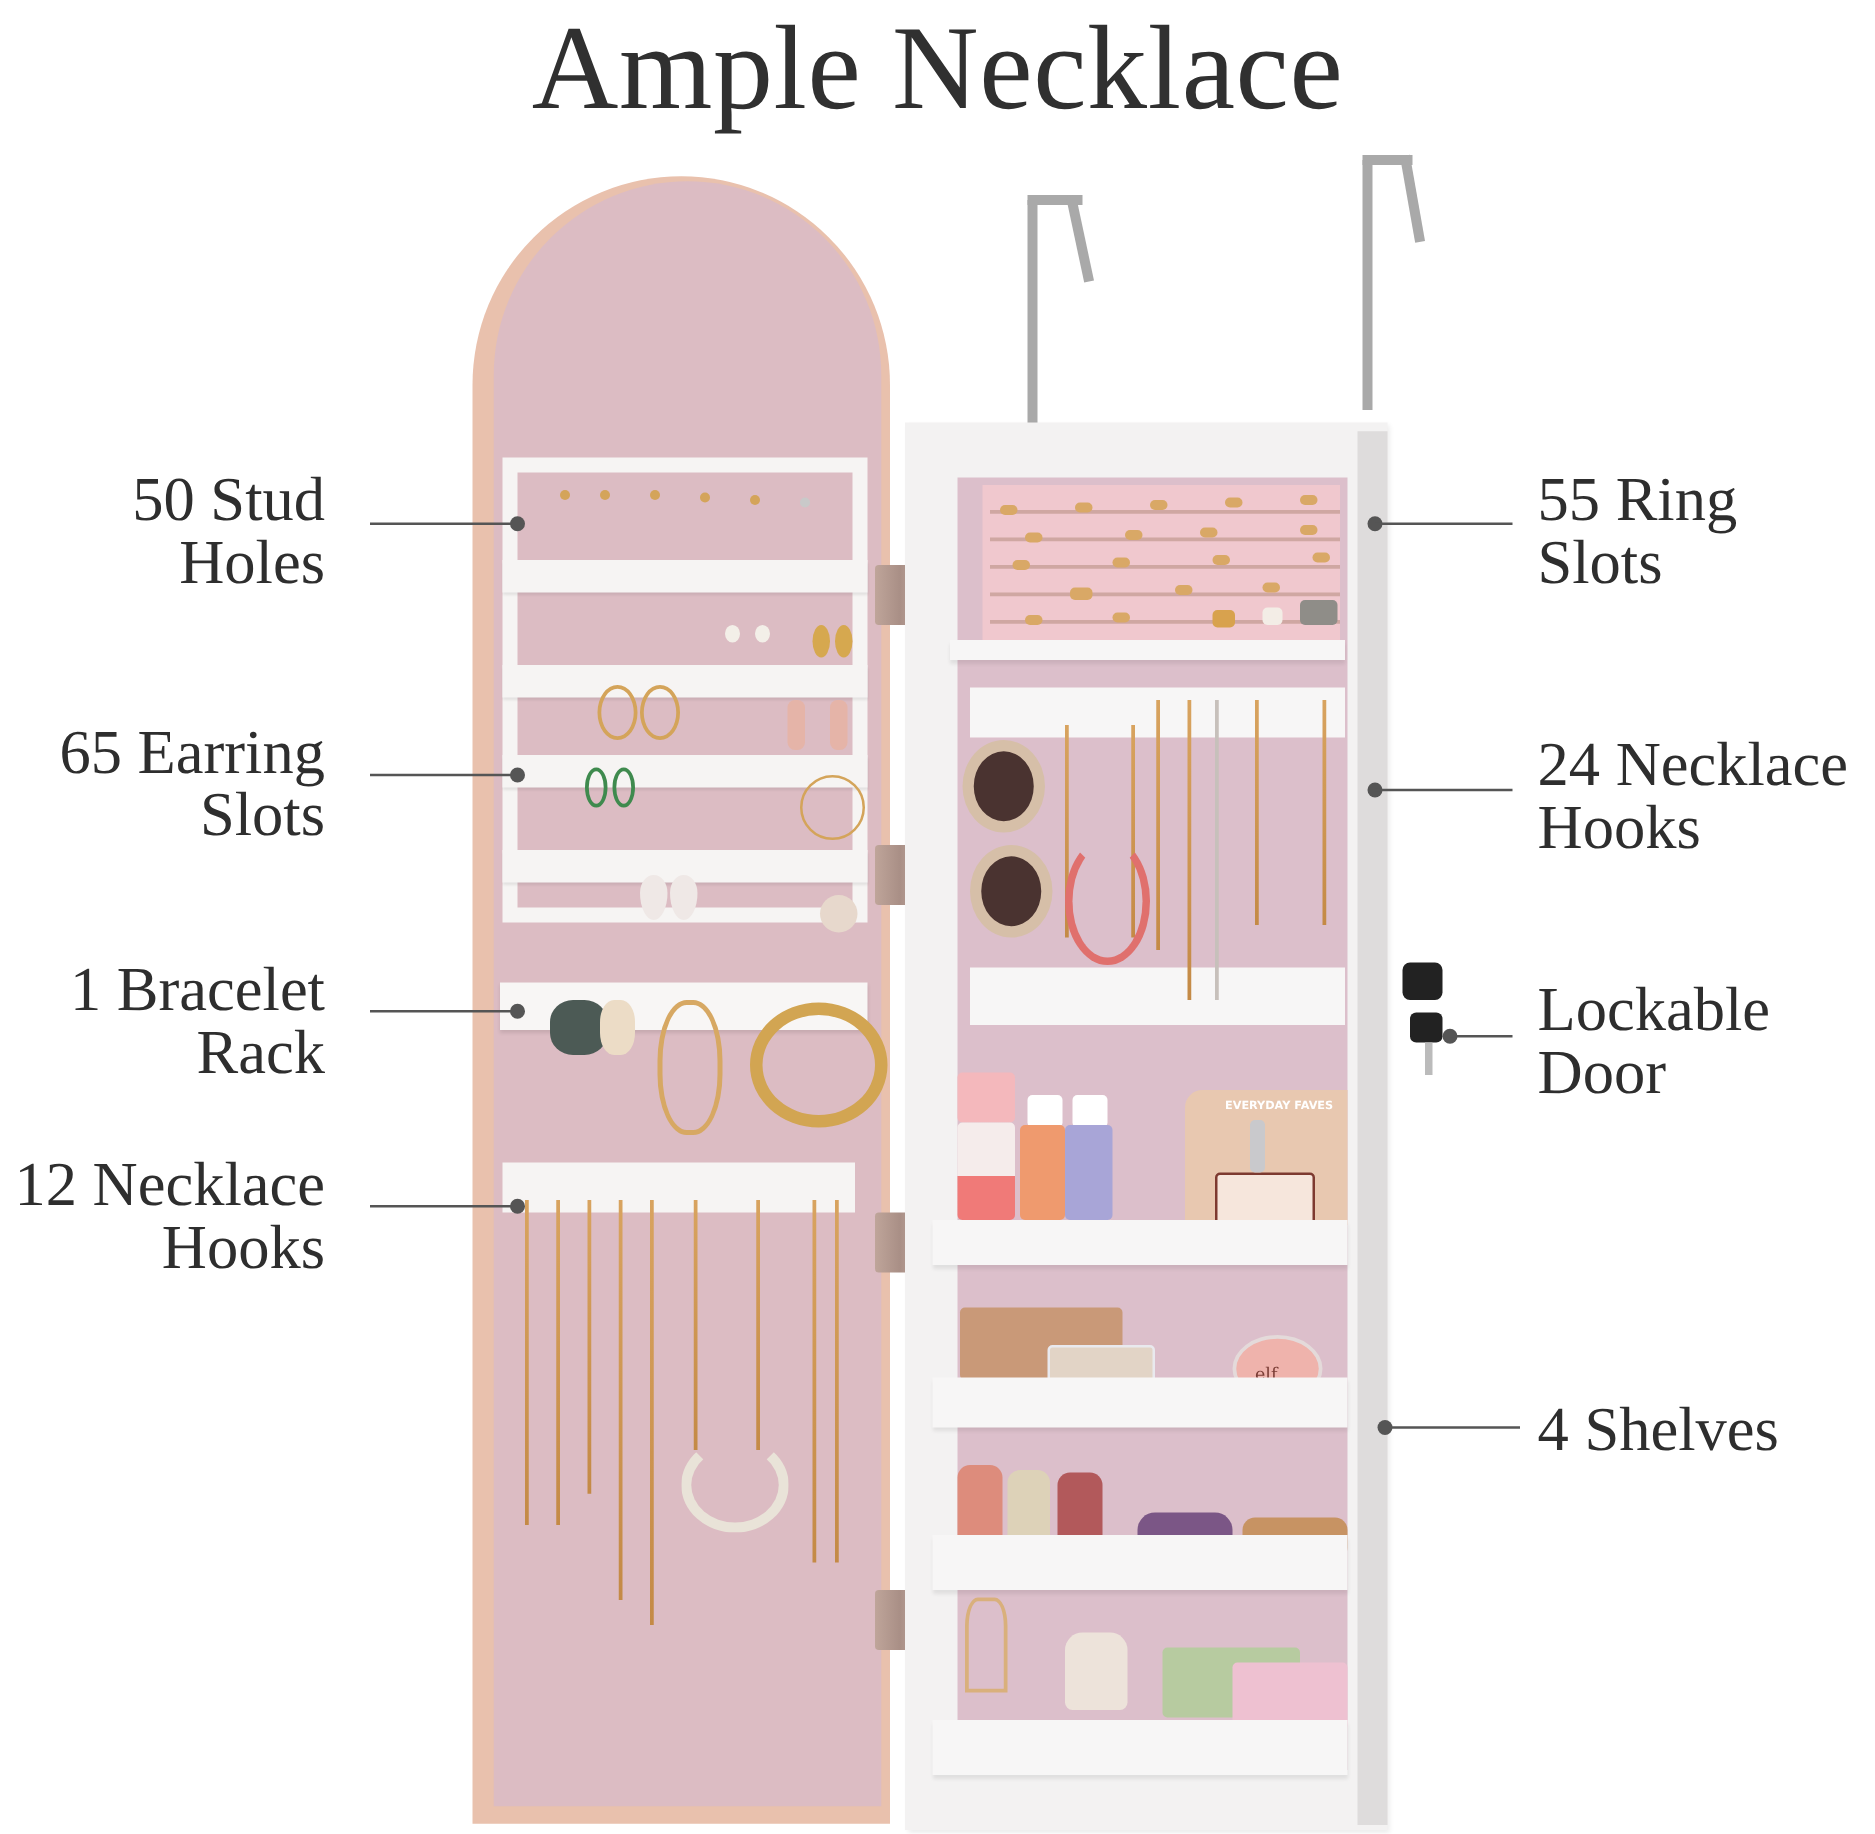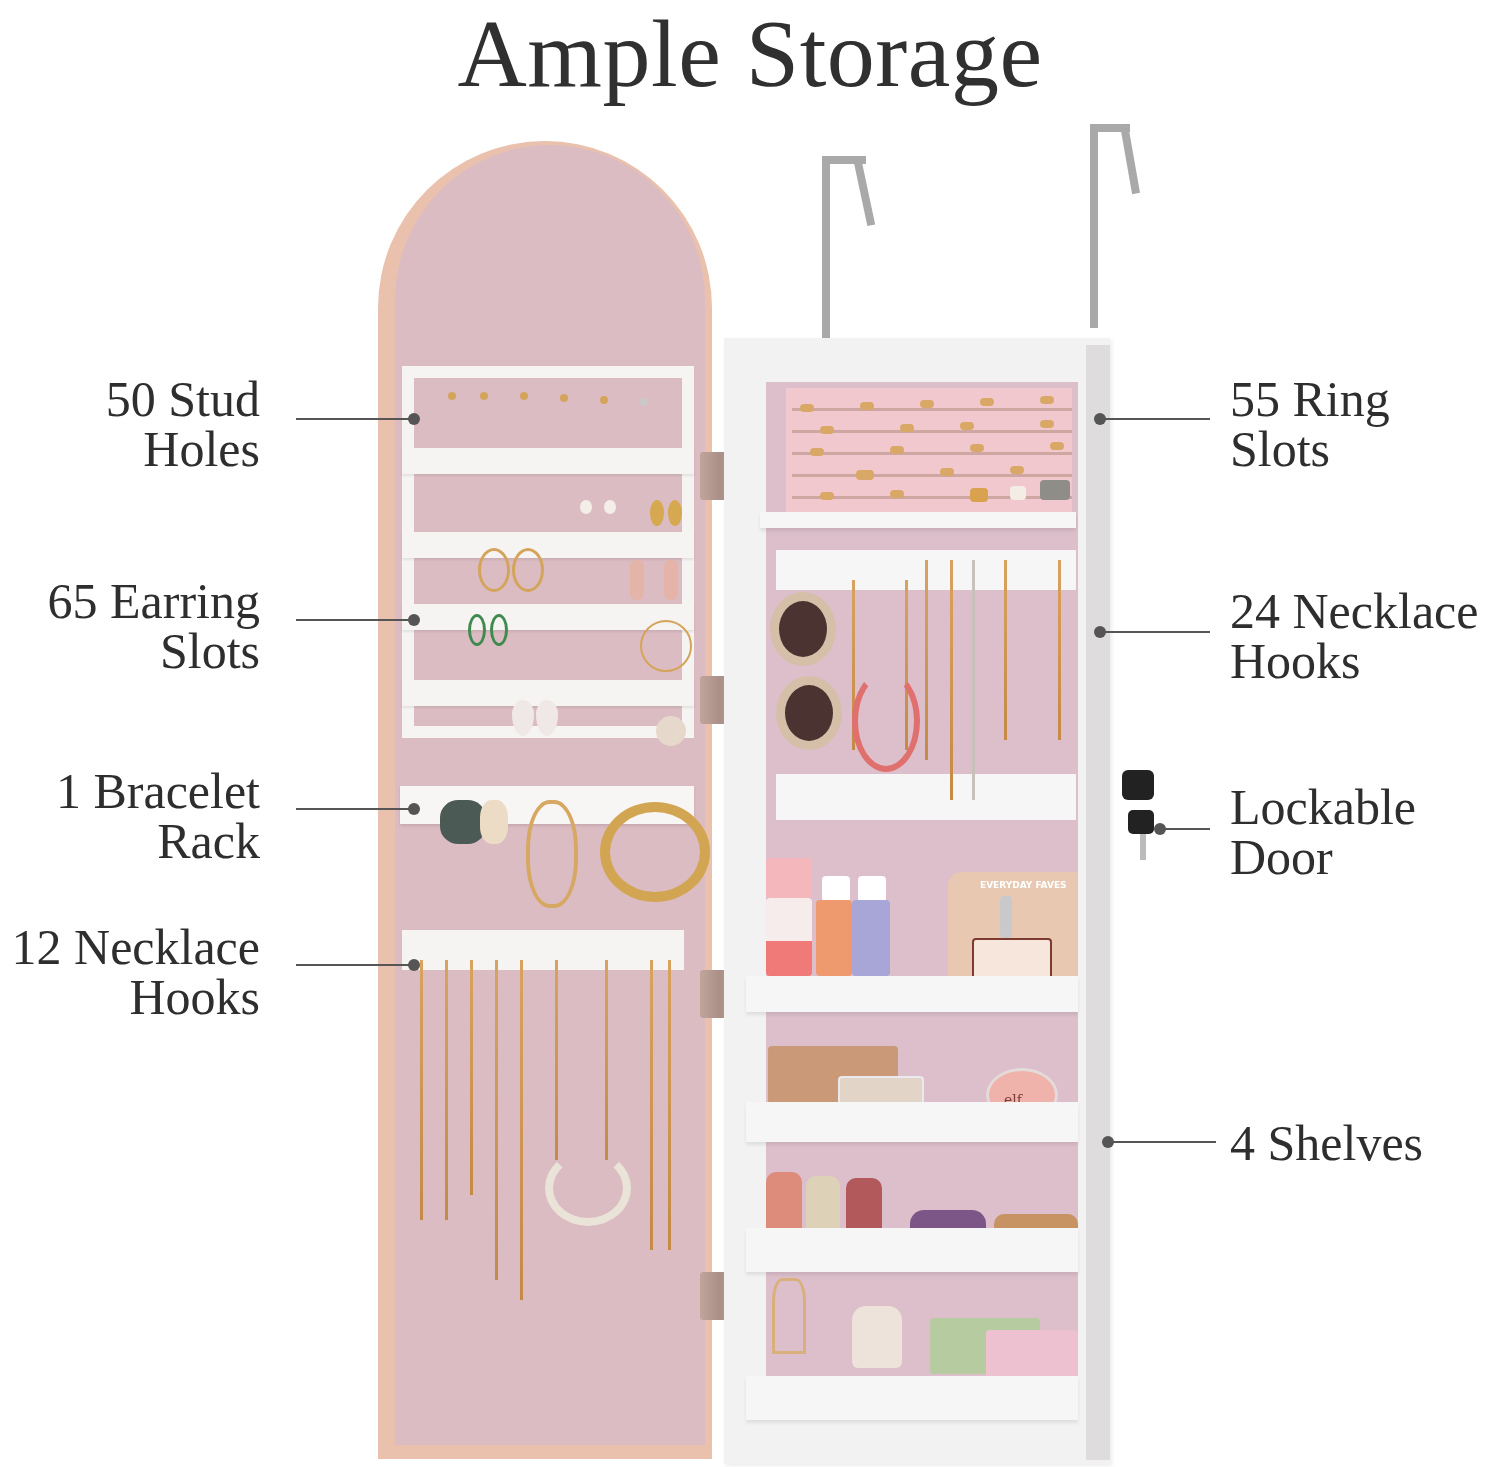--- a/index.html
+++ b/index.html
@@ -36,21 +36,21 @@
   .hanger-top{position:absolute;height:8px;background:#a9a9a9;}
   .bottle{position:absolute;border-radius:4px;}
   .lock{position:absolute;left:1122px;top:770px;width:32px;height:30px;background:#222;border-radius:6px;}
   .lock2{position:absolute;left:1128px;top:810px;width:26px;height:24px;background:#222;border-radius:5px;}
   .key{position:absolute;left:1140px;top:834px;width:6px;height:26px;background:#bbb;}
   .shelf-text{position:absolute;font-family:"DejaVu Sans",sans-serif;font-size:9px;color:#fff;font-weight:bold;}
 </style>
 </head>
 <body>
 
-<div class="title">Ample Storage</div>
+<div class="title">Ample Necklace</div>
 
 <div>
 
   <div class="door"></div>
   <div class="door-inner"></div>
 
   <div class="earring-frame"></div>
   <div class="earring-bar" style="top:448px"></div>
   <div class="earring-bar" style="top:532px"></div>
   <div class="earring-bar" style="top:604px"></div>

